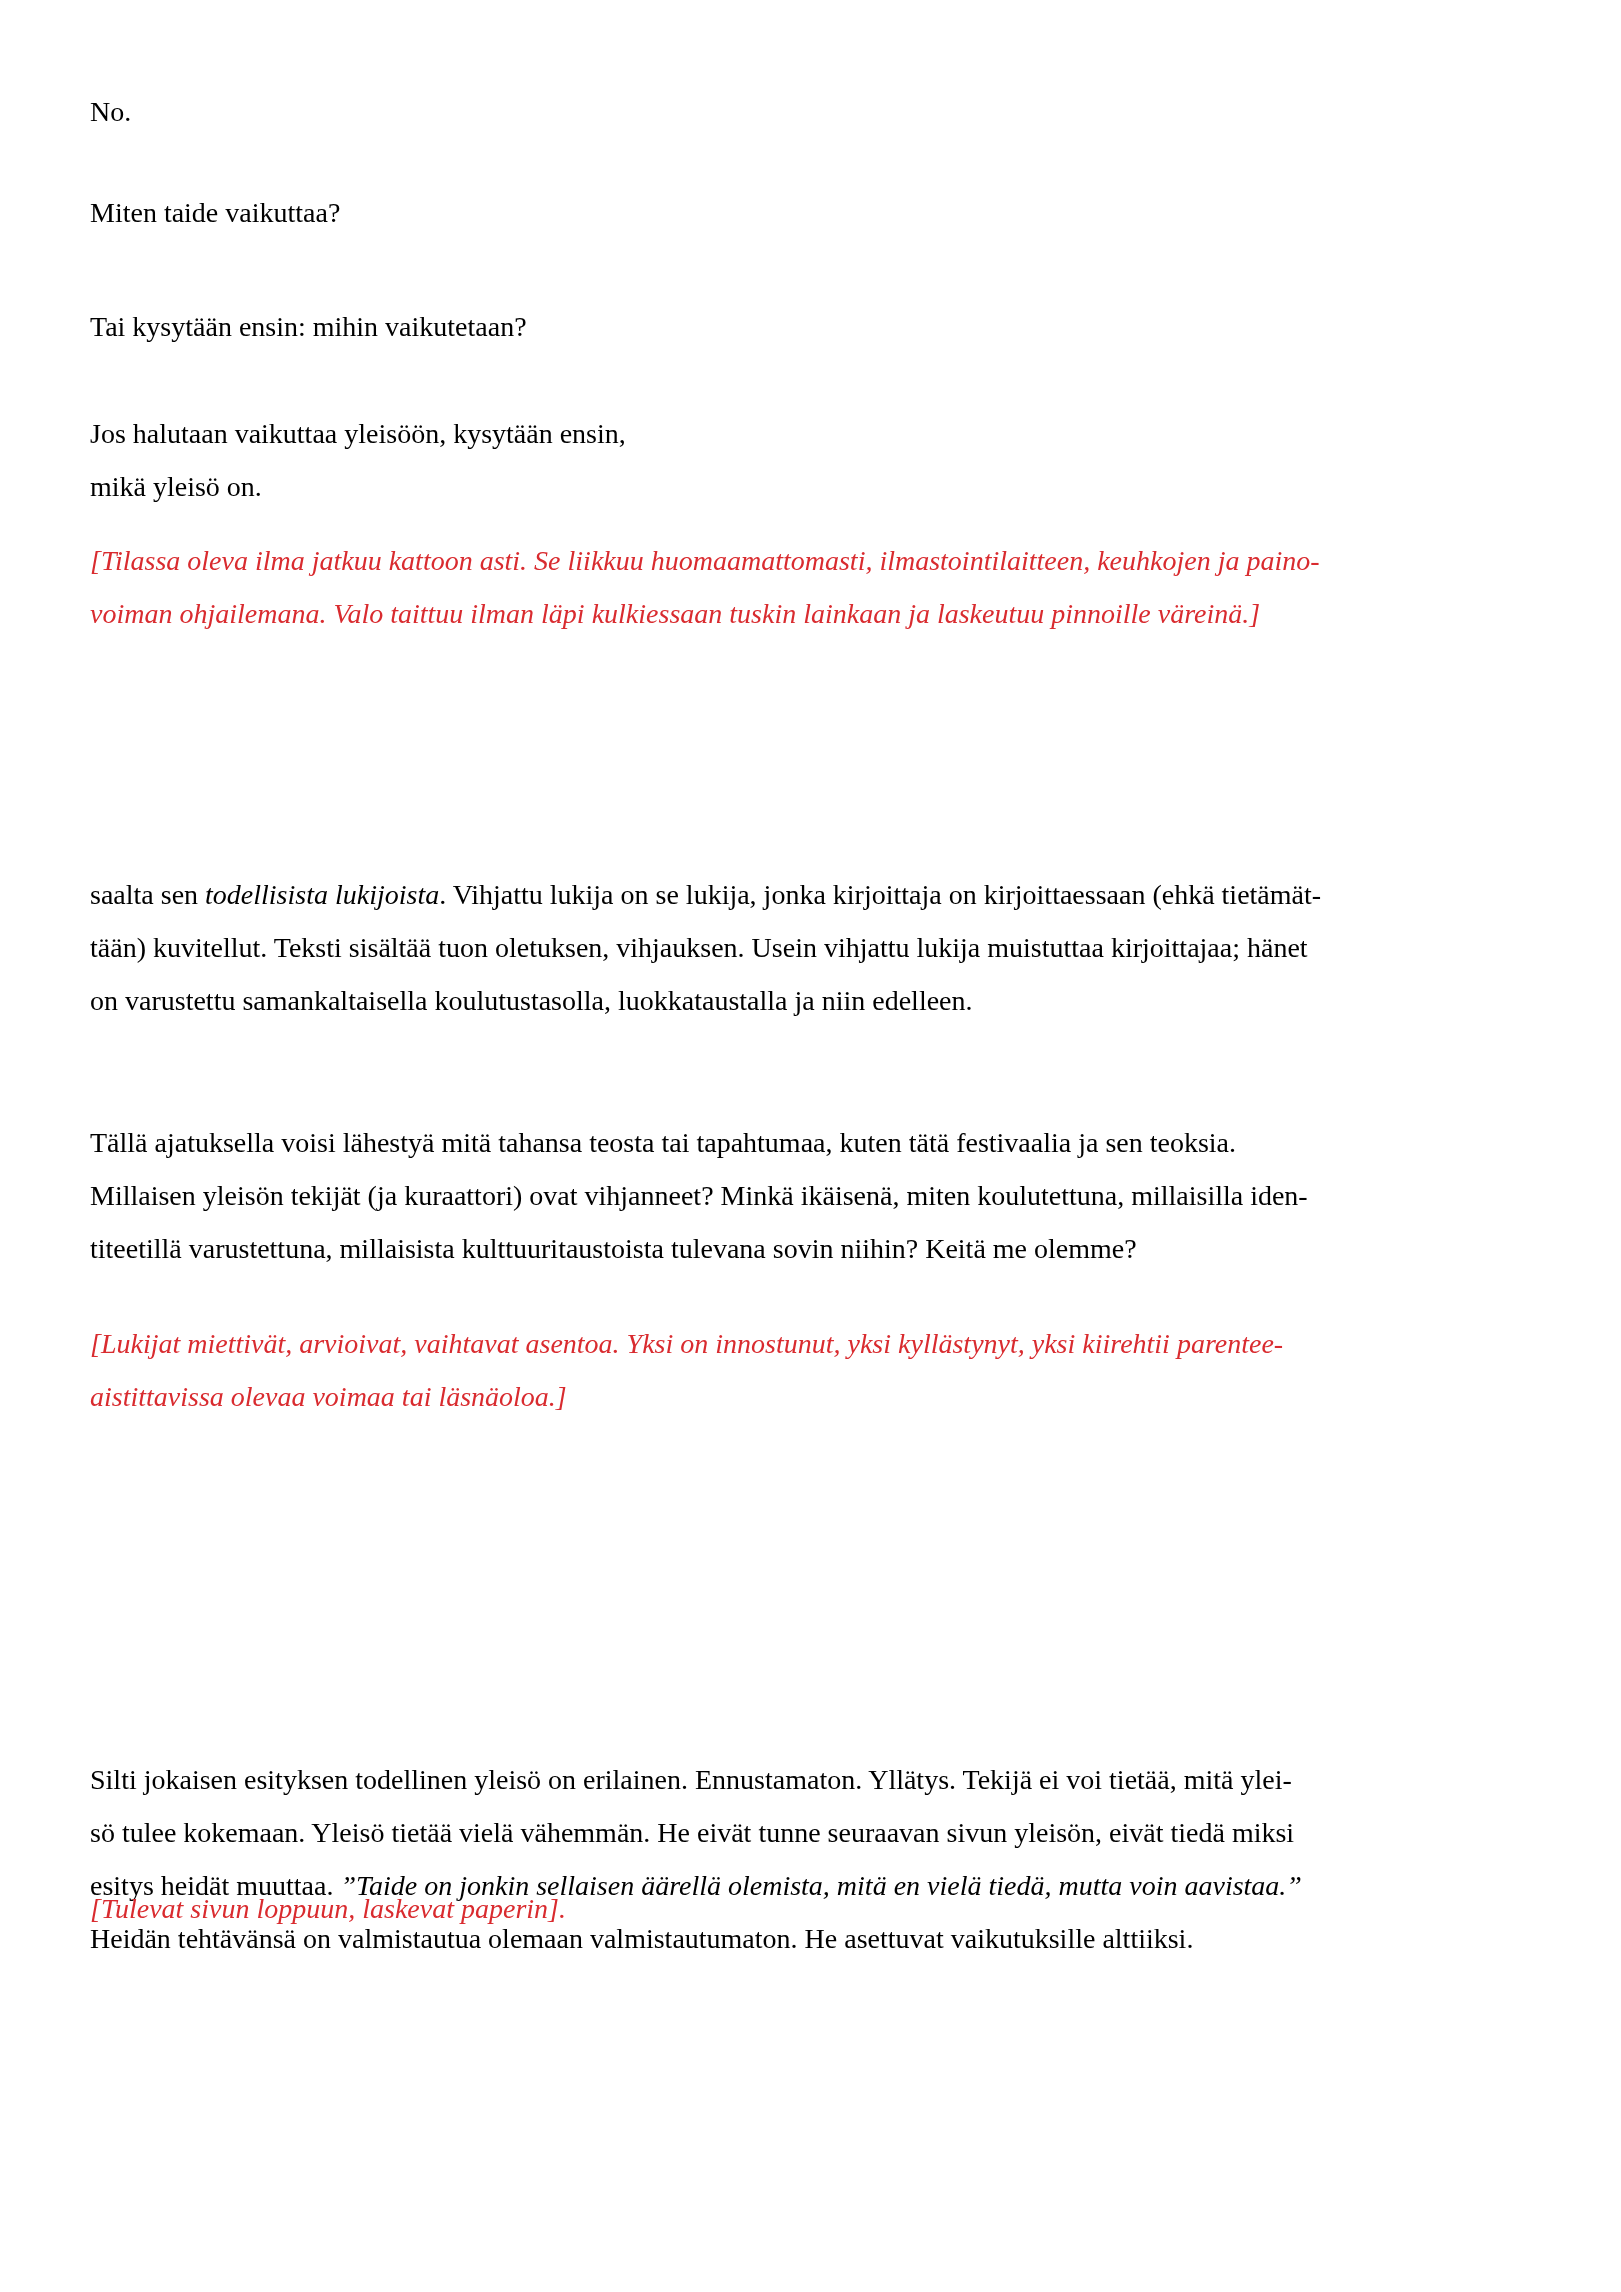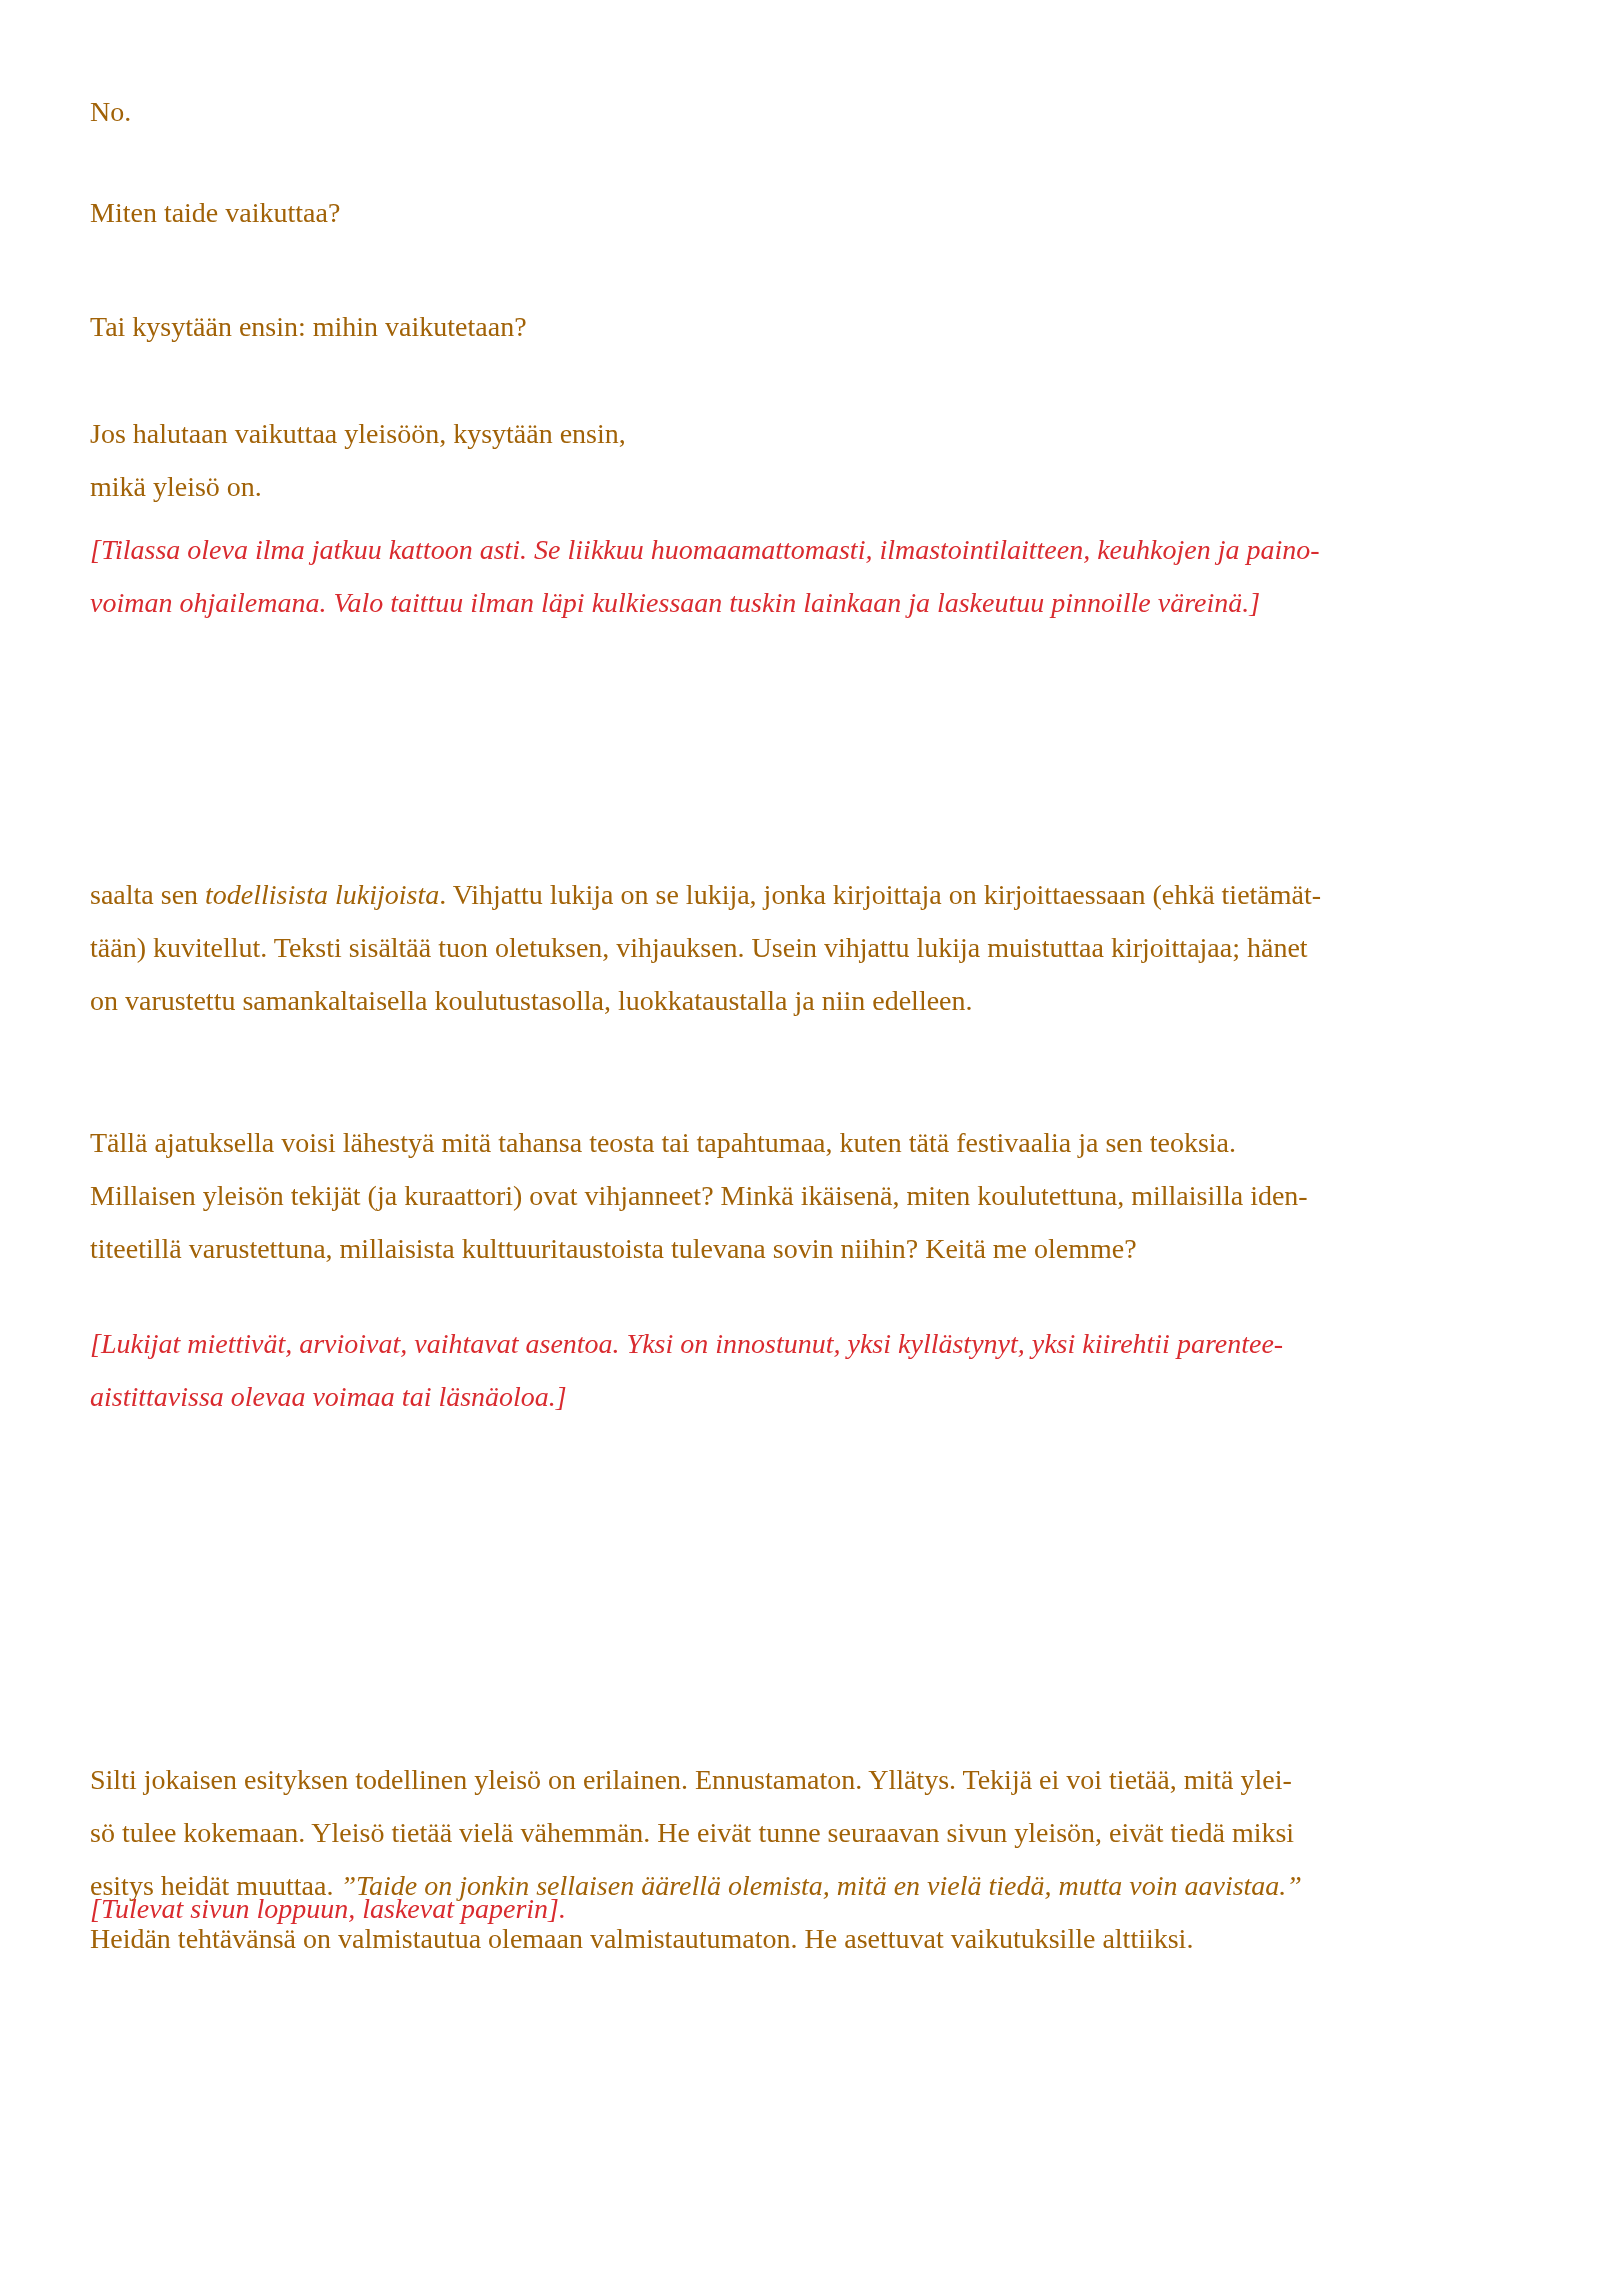--- a/index.html
+++ b/index.html
@@ -14,21 +14,21 @@
     background: #ffffff;
     overflow: hidden;
     font-family: "Liberation Serif", "DejaVu Serif", serif;
   }
   .block {
     position: absolute;
     left: 90px;
     width: 1446px;
     font-size: 28px;
     line-height: 53px;
-    color: #a16207;
+    color: #000000;
     text-align: left;
     white-space: normal;
   }
   .block.red {
     color: #d92b2f;
     font-style: italic;
   }
   .line {
     display: block;
   }
@@ -49,21 +49,21 @@
     <div class="block black" style="top: 186px;">
       <div class="line"><span class="plain">Miten taide vaikuttaa?</span></div>
     </div>
     <div class="block black" style="top: 300px;">
       <div class="line"><span class="plain">Tai kysytään ensin: mihin vaikutetaan?</span></div>
     </div>
     <div class="block black" style="top: 407px;">
       <div class="line"><span class="plain">Jos halutaan vaikuttaa yleisöön, kysytään ensin,</span></div>
       <div class="line"><span class="plain">mikä yleisö on.</span></div>
     </div>
-    <div class="block red" style="top: 523px;">
+    <div class="block red" style="top: 534px;">
       <div class="line"><span class="em">[Tilassa oleva ilma jatkuu kattoon asti. Se liikkuu huomaamattomasti, ilmastointilaitteen, keuhkojen ja paino-</span></div>
       <div class="line"><span class="em">voiman ohjailemana. Valo taittuu ilman läpi kulkiessaan tuskin lainkaan ja laskeutuu pinnoille väreinä.]</span></div>
     </div>
     <div class="block black" style="top: 868px;">
       <div class="line"><span class="plain">saalta sen </span><span class="em">todellisista lukijoista</span><span class="plain">. Vihjattu lukija on se lukija, jonka kirjoittaja on kirjoittaessaan (ehkä tietämät-</span></div>
       <div class="line"><span class="plain">tään) kuvitellut. Teksti sisältää tuon oletuksen, vihjauksen. Usein vihjattu lukija muistuttaa kirjoittajaa; hänet</span></div>
       <div class="line"><span class="plain">on varustettu samankaltaisella koulutustasolla, luokkataustalla ja niin edelleen.</span></div>
     </div>
     <div class="block black" style="top: 1116px;">
       <div class="line"><span class="plain">Tällä ajatuksella voisi lähestyä mitä tahansa teosta tai tapahtumaa, kuten tätä festivaalia ja sen teoksia.</span></div>

